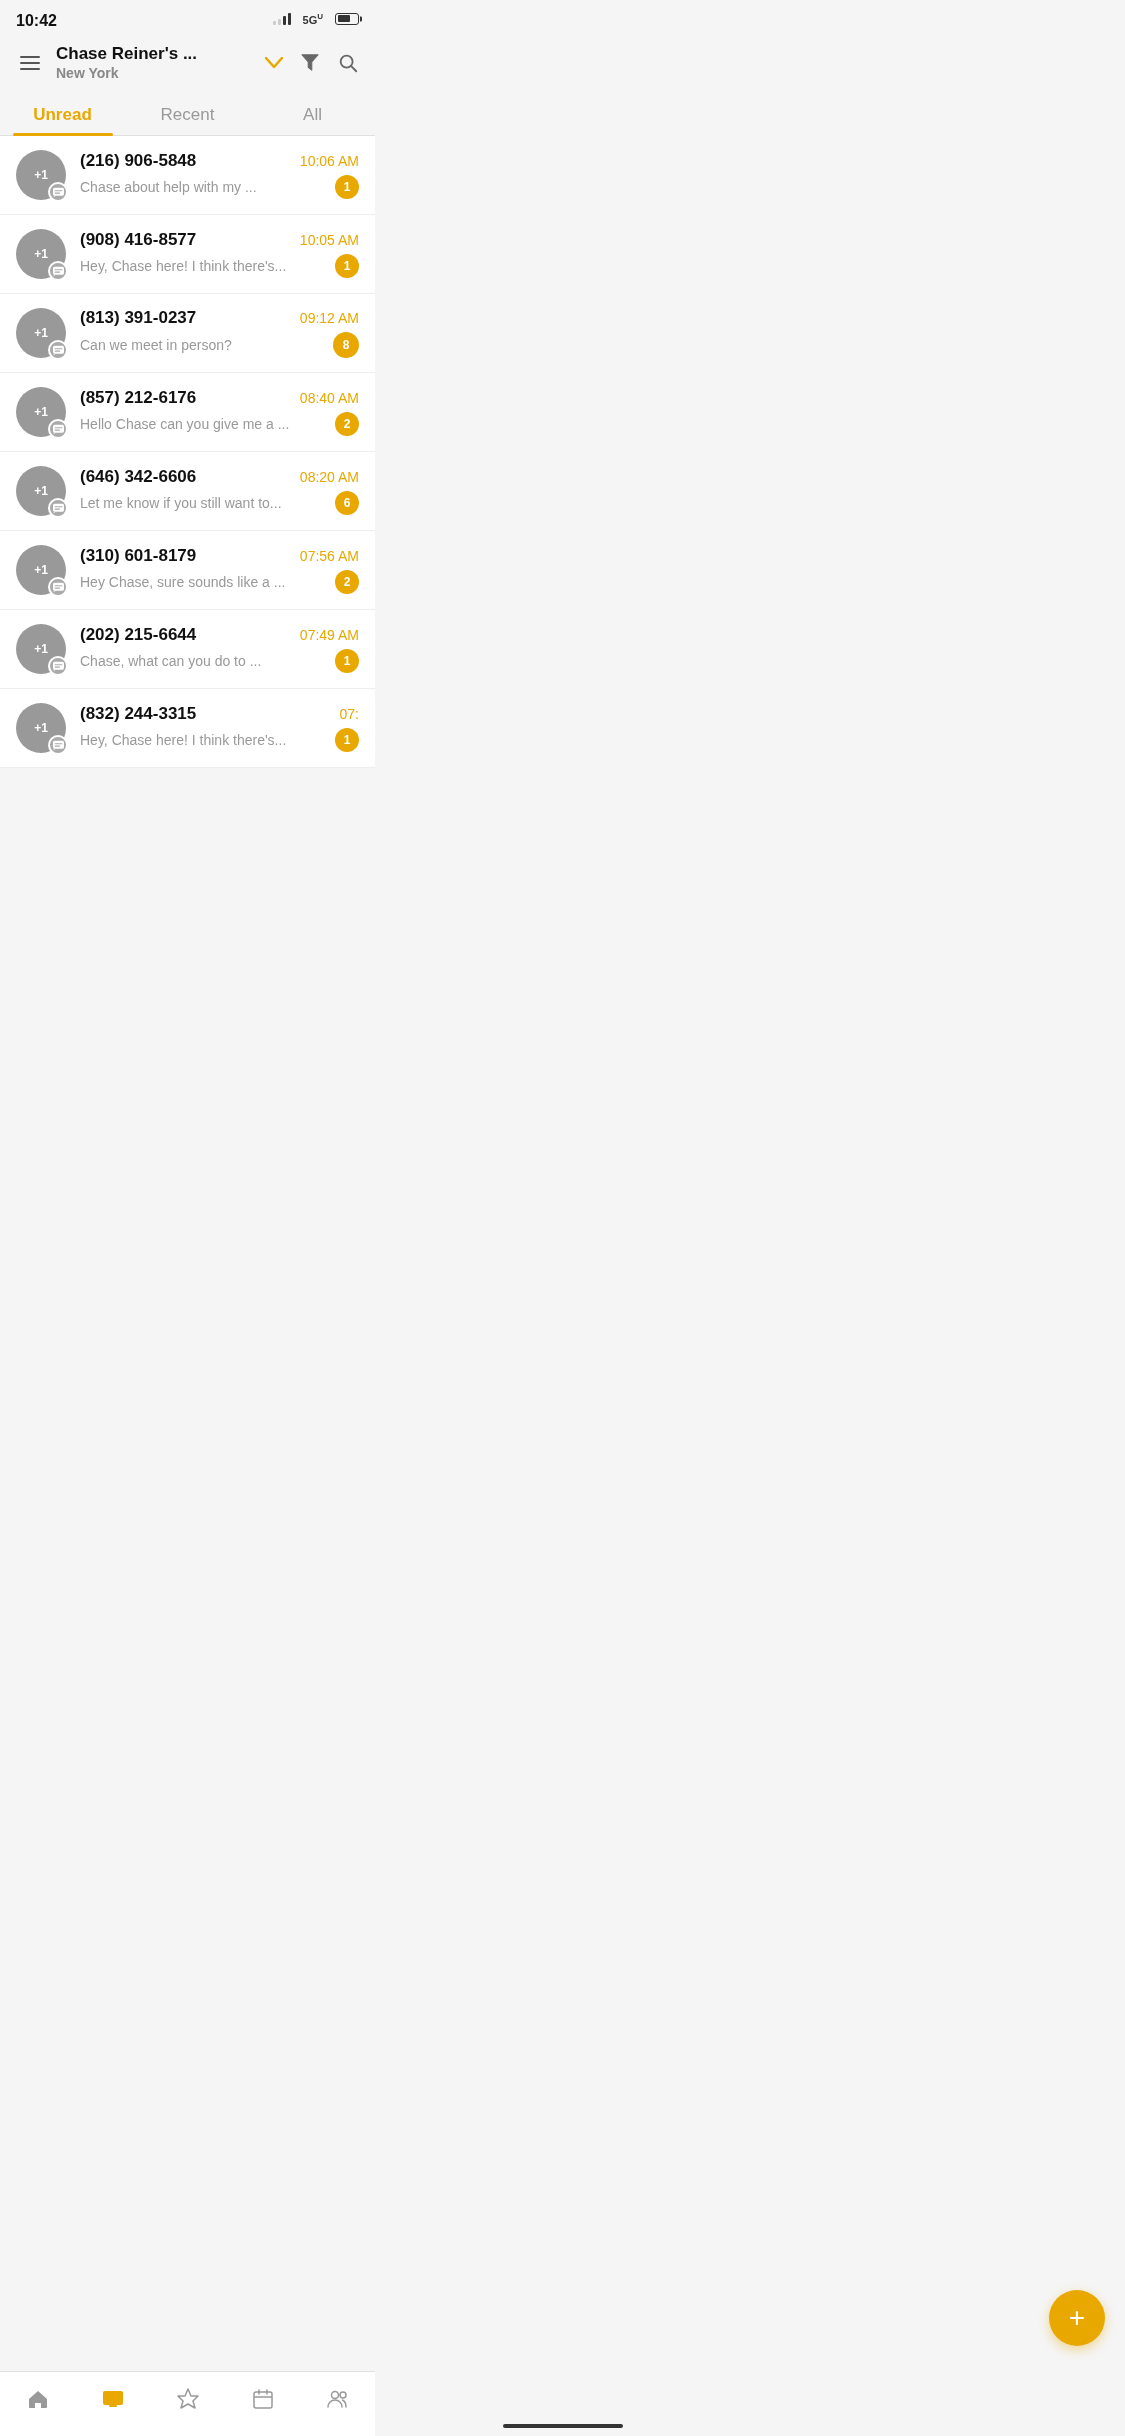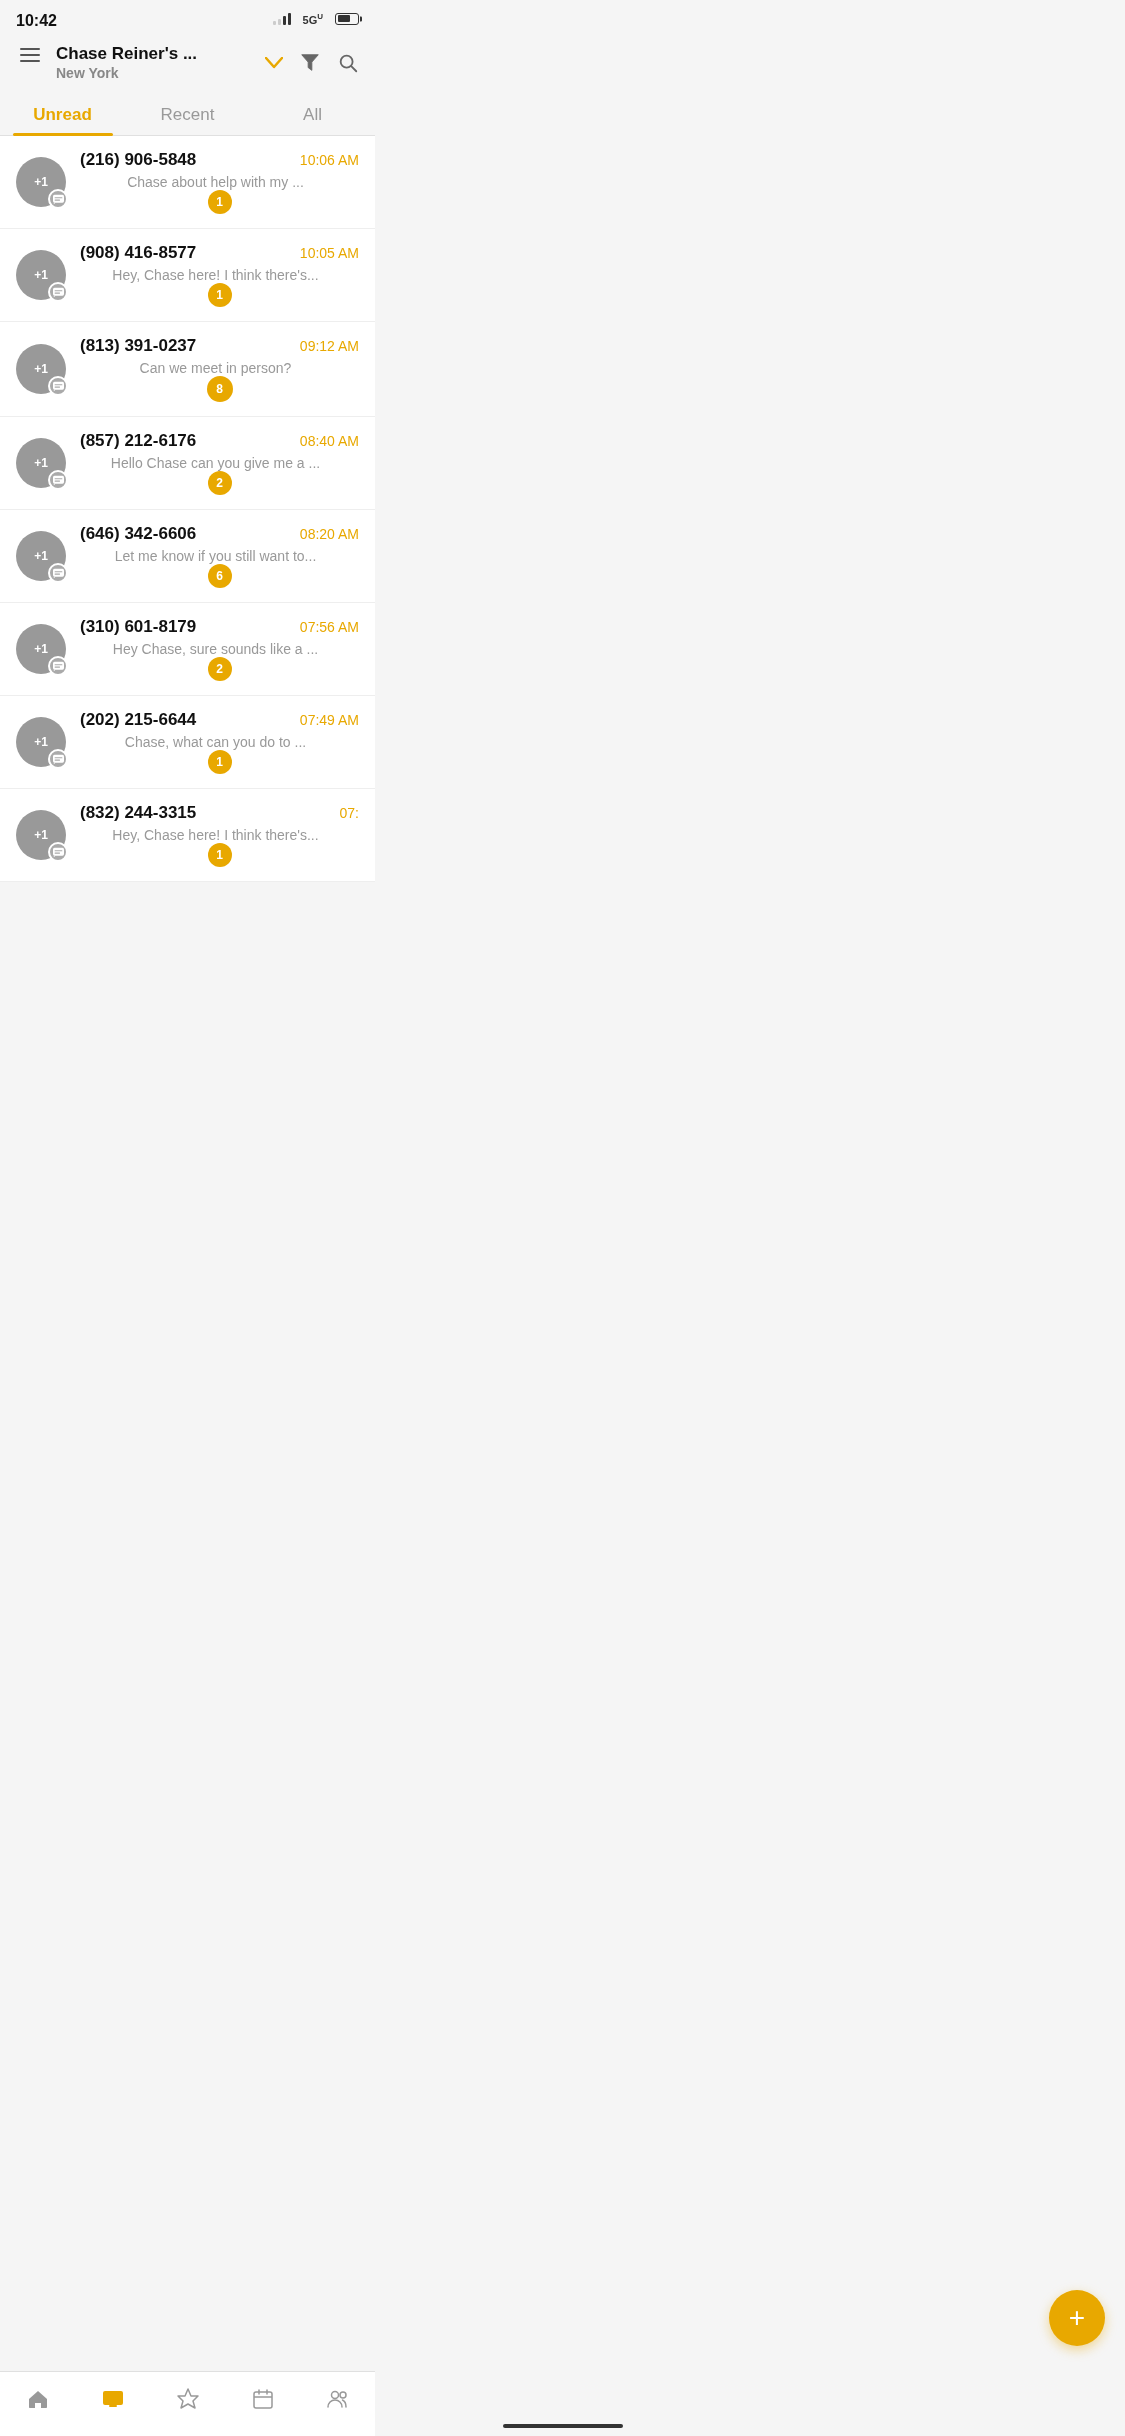--- a/index.html
+++ b/index.html
@@ -80,20 +80,21 @@
     .battery-fill {
       width: 65%;
       height: 100%;
       background: #333;
       border-radius: 1px;
     }
 
     
     .header {
       display: flex;
+      align-items: center;
       padding: 8px 16px 12px;
       background: #f5f5f5;
     }
     .menu-icon {
       display: flex;
       flex-direction: column;
       gap: 4px;
       cursor: pointer;
       padding: 4px;
       margin-right: 12px;
@@ -233,21 +234,20 @@
       font-size: 14px;
       color: #e8a800;
       font-weight: 500;
       flex-shrink: 0;
       margin-left: 40px;
     }
     .message-preview-row {
       display: flex;
       justify-content: space-between;
       align-items: center;
-      flex-direction: column;
     }
     .message-preview {
       font-size: 14px;
       color: #999;
       flex: 1;
       white-space: nowrap;
       overflow: hidden;
       text-overflow: ellipsis;
       margin-right: 8px;
     }

